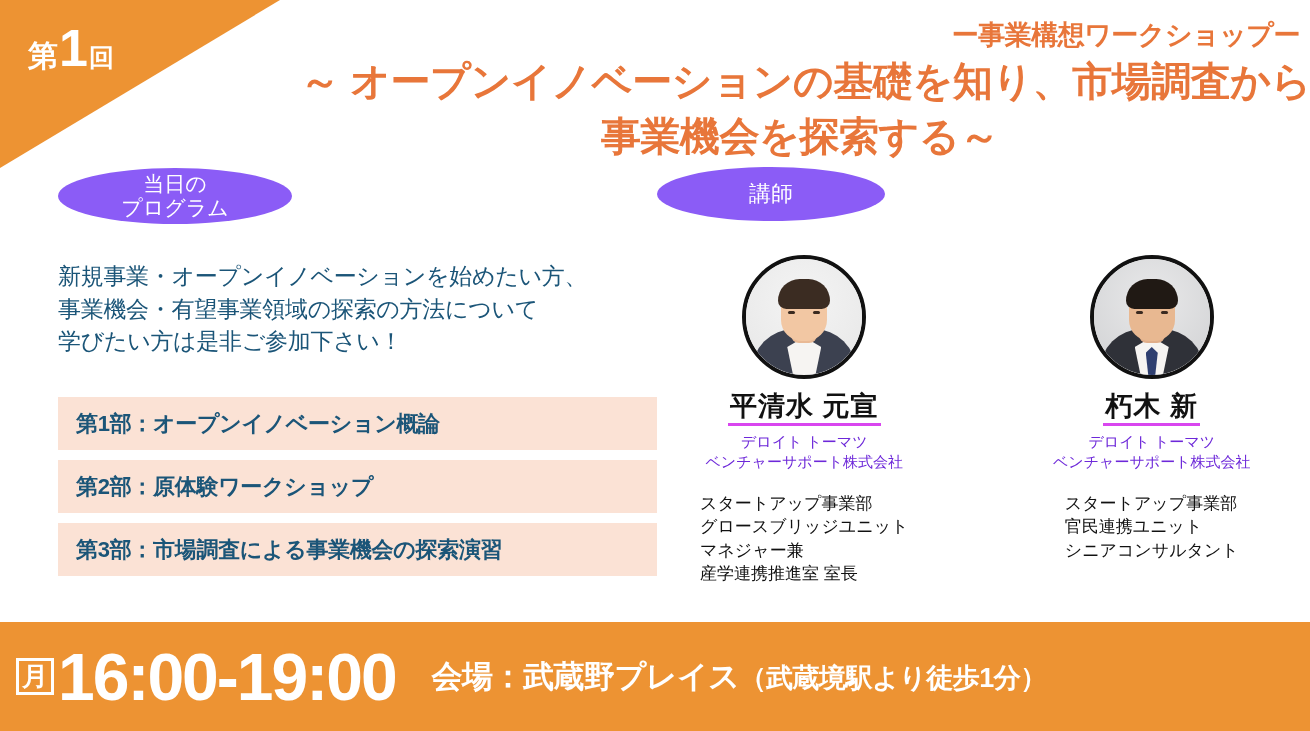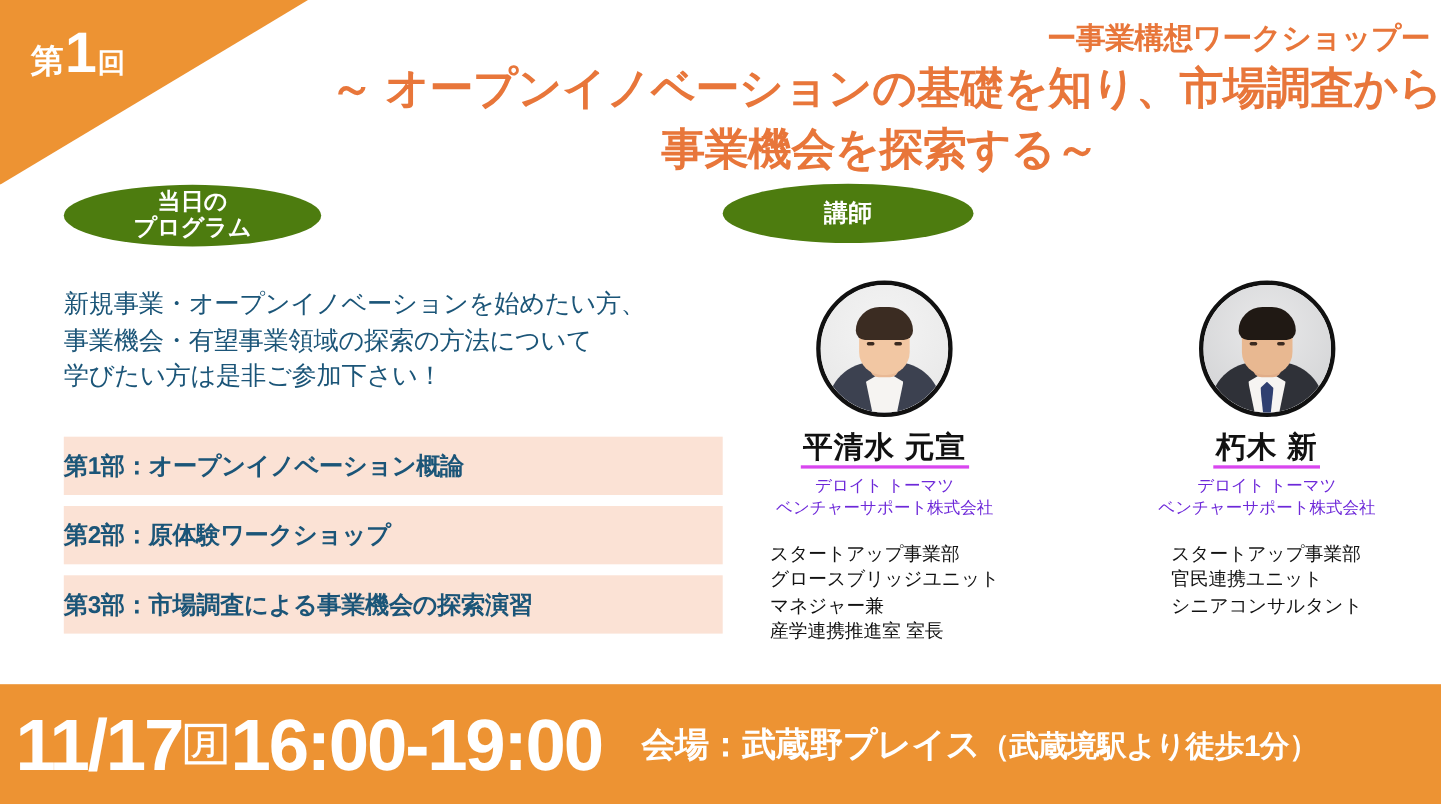--- a/index.html
+++ b/index.html
@@ -66,24 +66,24 @@
     font-weight: bold;
     letter-spacing: -0.5px;
     line-height: 1.22;
     margin-top: 6px;
     white-space: nowrap;
   }
 
   
   .ellipse {
     position: absolute;
-    background: #4d7c0f;
+    background: #8b5cf6;
     border-radius: 50%;
     color: #ffffff;
-    font-weight: bold;
+    font-weight: normal;
     display: flex;
     flex-direction: column;
     align-items: center;
     justify-content: center;
     text-align: center;
     line-height: 1.12;
   }
   .ellipse-program {
     left: 58px;
     top: 168px;
@@ -116,20 +116,21 @@
     left: 58px;
     top: 397px;
     width: 599px;
   }
   .program-row {
     background: #FBE2D5;
     height: 53px;
     margin-bottom: 10px;
     display: flex;
     align-items: center;
+    padding-left: 18px;
     box-sizing: border-box;
     color: #1B5578;
     font-size: 22px;
     font-weight: bold;
     letter-spacing: -0.3px;
   }
 
   
   .speakers {
     position: absolute;
@@ -351,21 +352,20 @@
         <div>スタートアップ事業部</div>
         <div>官民連携ユニット</div>
         <div>シニアコンサルタント</div>
       </div>
     </div>
 
   </div>
 
   <div class="bottom-bar">
     <div class="date-group">
-      <span class="date-main">11/17</span>
       <span class="date-dow">月</span>
       <span class="time-main">16:00-19:00</span>
     </div>
     <div class="venue">
       <span>会場：武蔵野プレイス</span><span class="small">（武蔵境駅より徒歩1分）</span>
     </div>
   </div>
 
 </div>
 

